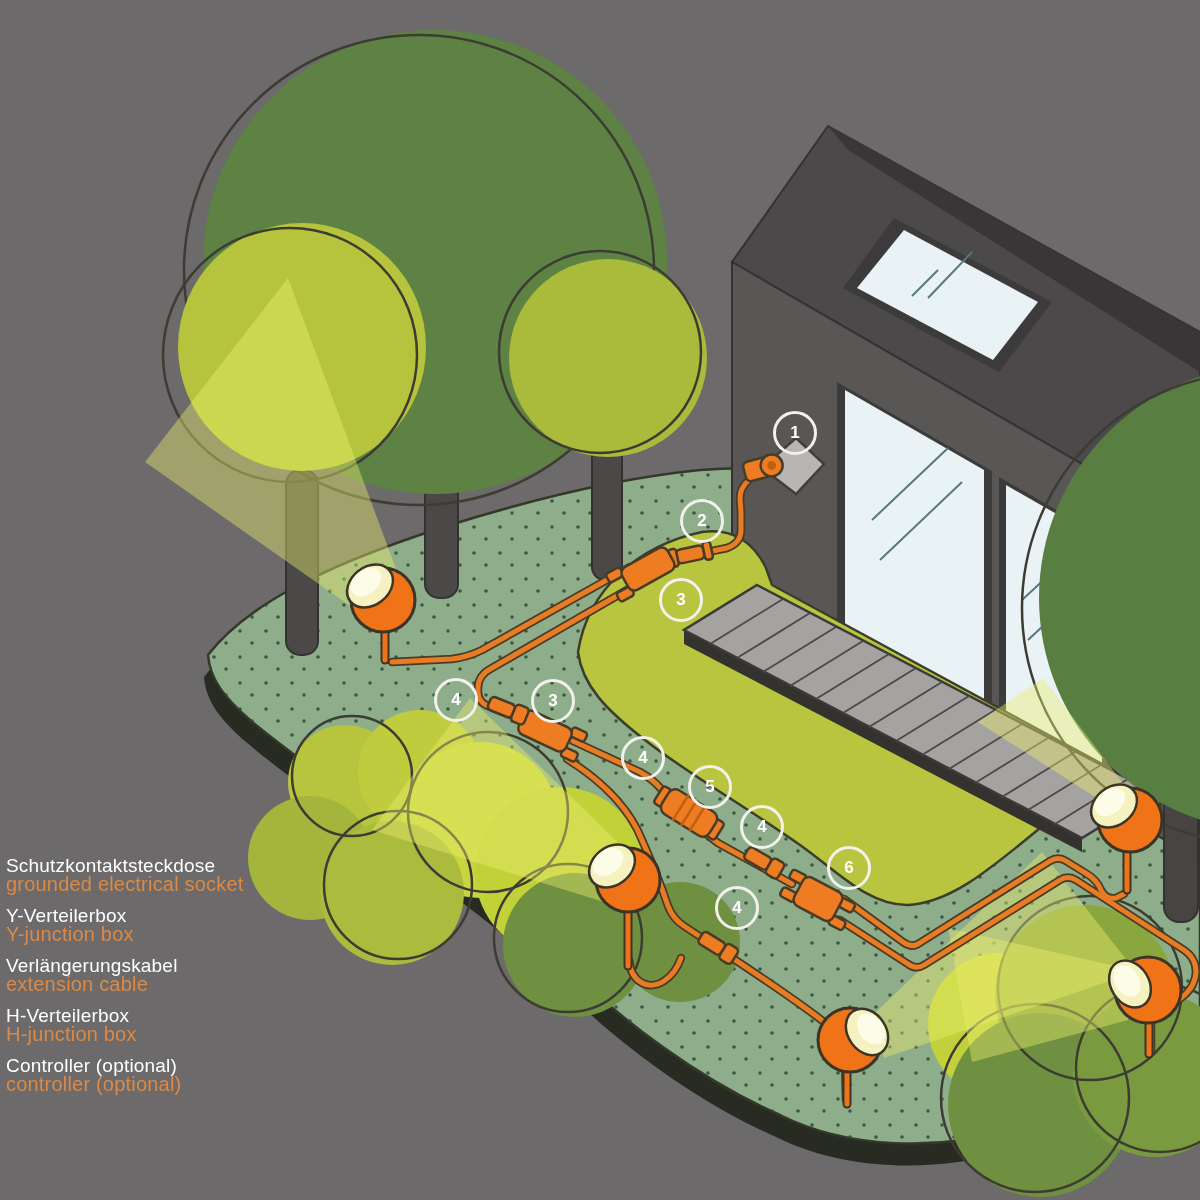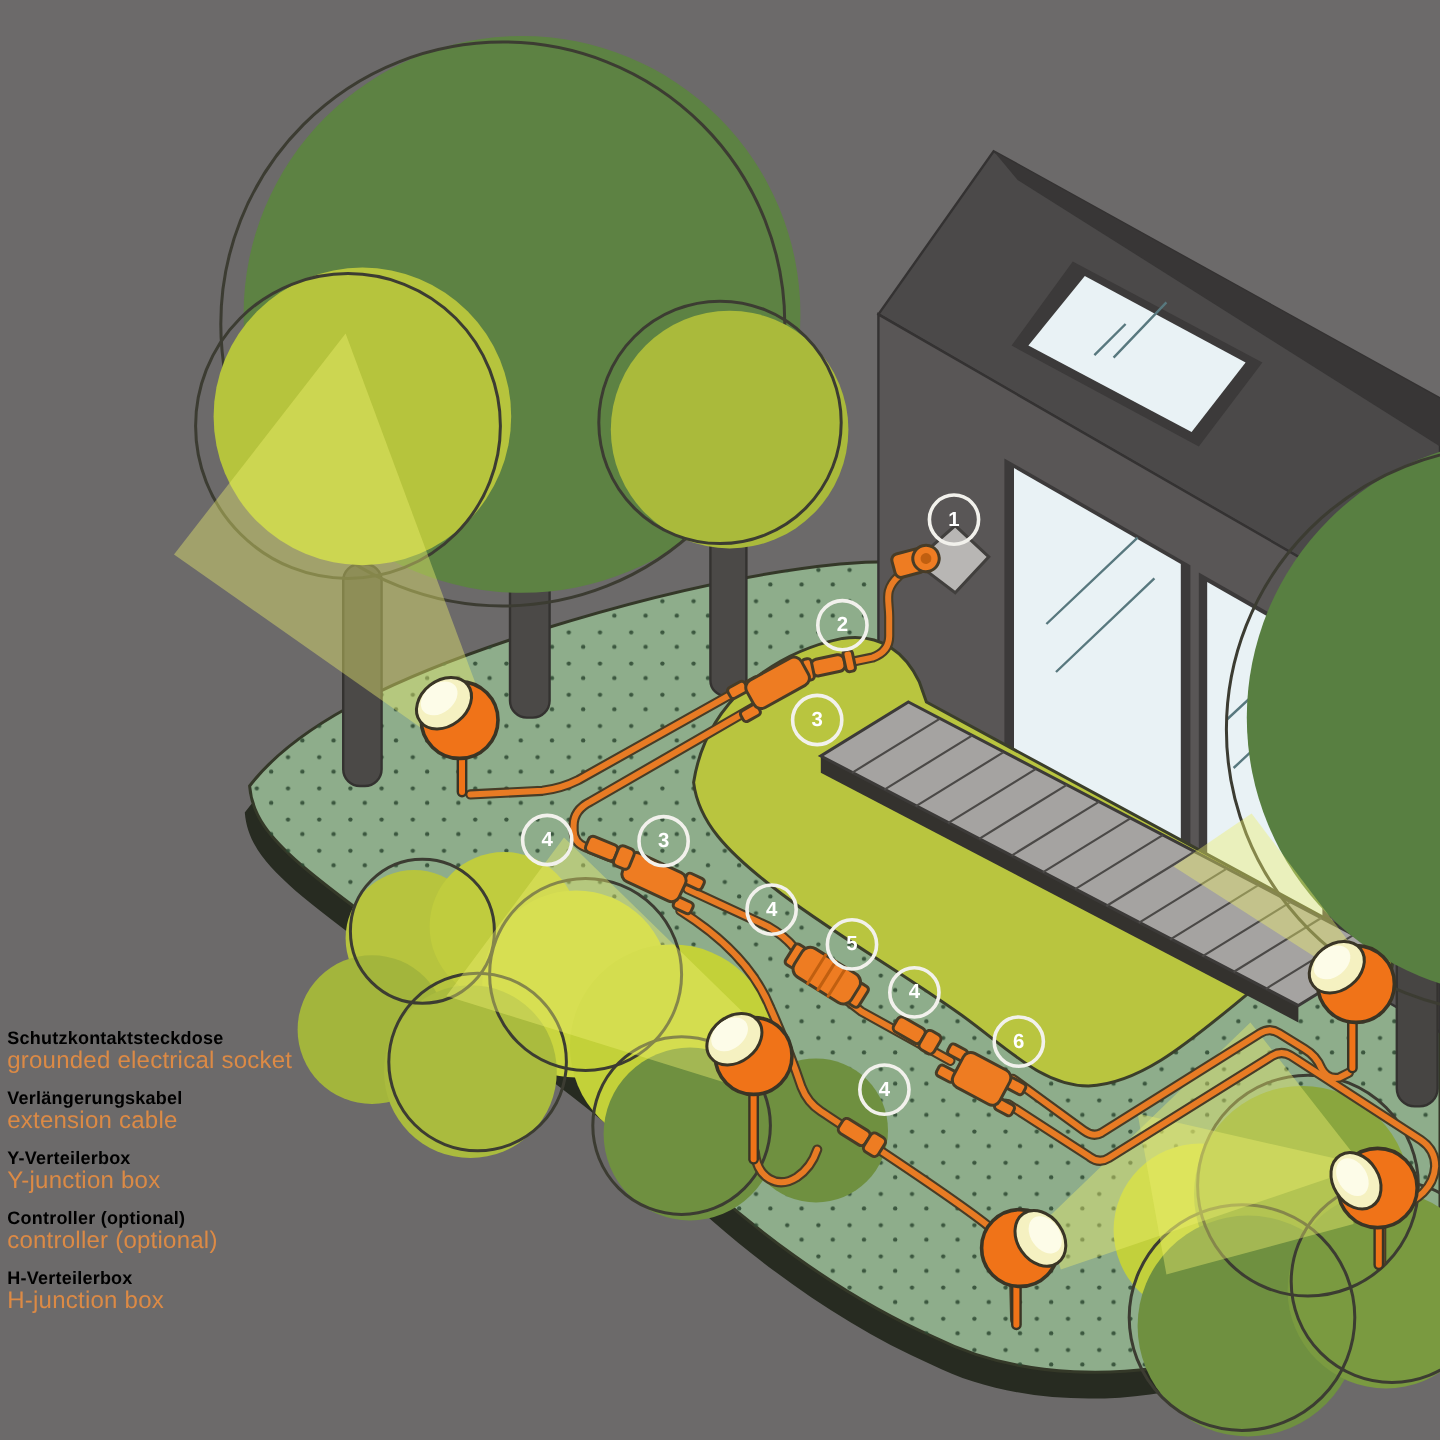--- a/index.html
+++ b/index.html
@@ -19,21 +19,21 @@
     color:#FFFFFF;font-size:17px;font-weight:600;
     background:transparent;
   }
 
   
   .legend{
     position:absolute;left:6px;top:856px;width:280px;
   }
   .legend-item{height:50px;}
   .legend-de{
-    color:#000000;font-weight:bold;font-size:15px;line-height:19px;
+    color:#ffffff;font-weight:normal;font-size:19px;line-height:19px;
     letter-spacing:.2px;
   }
   .legend-en{
     color:#DC8A45;font-size:20px;line-height:19px;letter-spacing:.2px;
   }
 </style>
 </head>
 <body>
 
 <div class="stage">
@@ -305,29 +305,29 @@
 <div class="marker" style="left:827px;top:846px;">
       <span>6</span>
     </div>
 
 <div class="legend">
   <div class="legend-item">
     <div class="legend-de">Schutzkontaktsteckdose</div>
     <div class="legend-en">grounded electrical socket</div>
   </div>
   <div class="legend-item">
+    <div class="legend-de">Y-Verteilerbox</div>
+    <div class="legend-en">Y-junction box</div>
+  </div>
+  <div class="legend-item">
     <div class="legend-de">Verlängerungskabel</div>
     <div class="legend-en">extension cable</div>
   </div>
   <div class="legend-item">
-    <div class="legend-de">Y-Verteilerbox</div>
-    <div class="legend-en">Y-junction box</div>
+    <div class="legend-de">H-Verteilerbox</div>
+    <div class="legend-en">H-junction box</div>
   </div>
   <div class="legend-item">
     <div class="legend-de">Controller (optional)</div>
     <div class="legend-en">controller (optional)</div>
   </div>
-  <div class="legend-item">
-    <div class="legend-de">H-Verteilerbox</div>
-    <div class="legend-en">H-junction box</div>
-  </div>
 </div>
 </div>
 
 </body></html>

